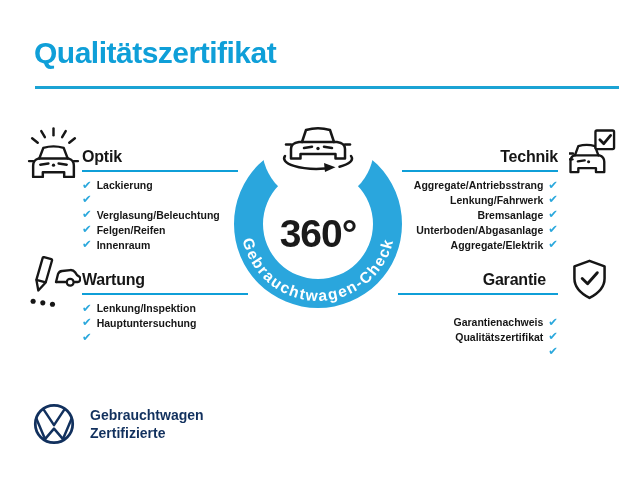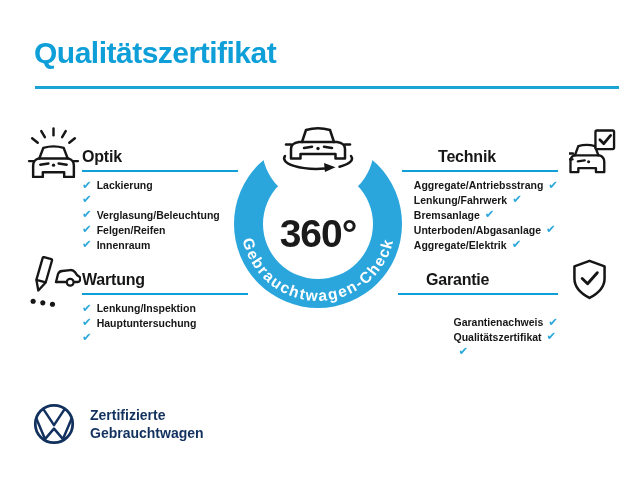--- a/index.html
+++ b/index.html
@@ -20,30 +20,30 @@
   .title-rule{
     left:35px;top:86px;width:584px;height:2.5px;
     background:#1ba3d4;
   }
 
   
   .sec-title{
     font-size:16px;font-weight:700;letter-spacing:-0.2px;color:#161616;
     height:20px;line-height:20px;
   }
-  .sec-title.right{text-align:left;}
+  .sec-title.right{text-align:right;}
   .sec-rule{height:2px;background:#0f9fd8;}
 
   
   .items{display:flex;flex-direction:column;}
   .item{
     display:flex;align-items:center;height:14.8px;
     font-size:10.5px;font-weight:700;color:#161616;white-space:nowrap;
   }
-  .items.right .item{justify-content:flex-start;}
+  .items.right .item{justify-content:flex-end;}
   .check{
     font-family:"DejaVu Sans", sans-serif;
     color:#29a7dc;font-size:11.5px;font-weight:700;line-height:1;
   }
   .items.left .check{margin-right:5px;}
   .items.right .check{margin-left:5px;}
 
   
   .brand-text{
     left:90px;top:406px;
@@ -224,15 +224,15 @@
     <textPath href="#ringTextPath" startOffset="50%" text-anchor="middle">Gebrauchtwagen-Check</textPath>
   </text>
 </svg>
 
 <svg class="abs" style="left:33px;top:403px" width="42" height="42" viewBox="0 0 44 44" fill="none" stroke="#12315e" stroke-linecap="round" stroke-linejoin="round">
   <circle cx="22" cy="22" r="19.6" stroke-width="2.9"></circle>
   <path d="M11.2,7 L22,23.2 L32.8,7" stroke-width="2.6"></path>
   <path d="M3.6,16.5 L12.6,37.8 L22,26.8 L31.4,37.8 L40.4,16.5" stroke-width="2.6"></path>
 </svg>
 <div class="abs brand-text">
+  <div>Gebrauchtwagen</div>
   <div>Zertifizierte</div>
-  <div>Gebrauchtwagen</div>
 </div>
 
 </body></html>

